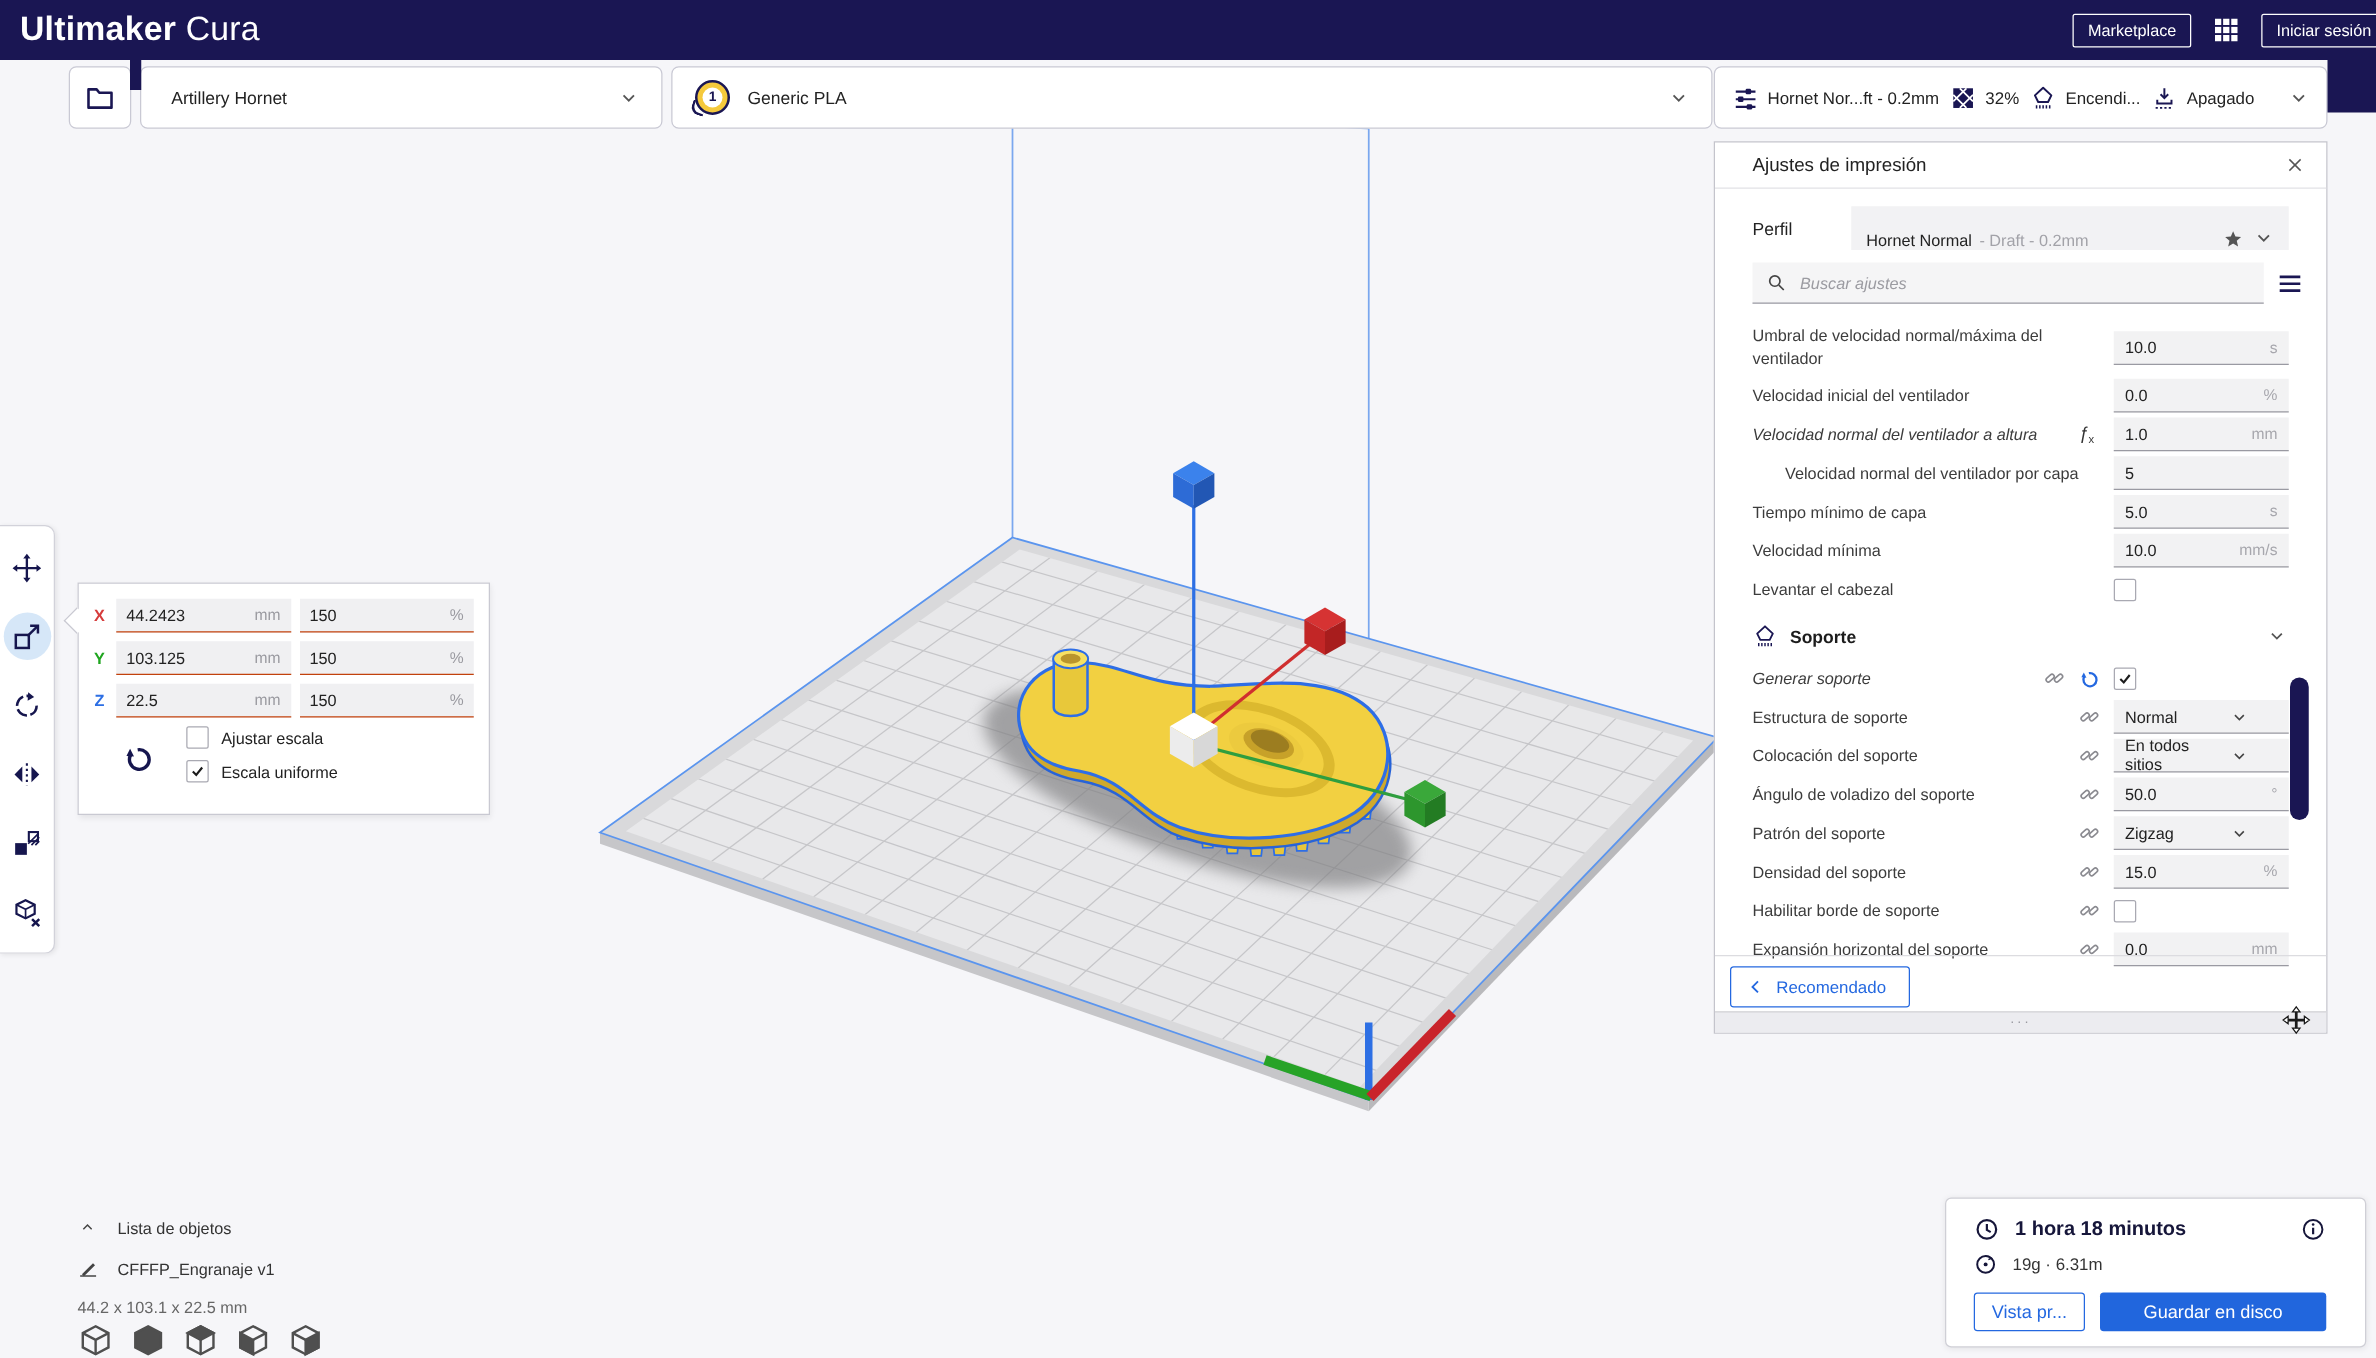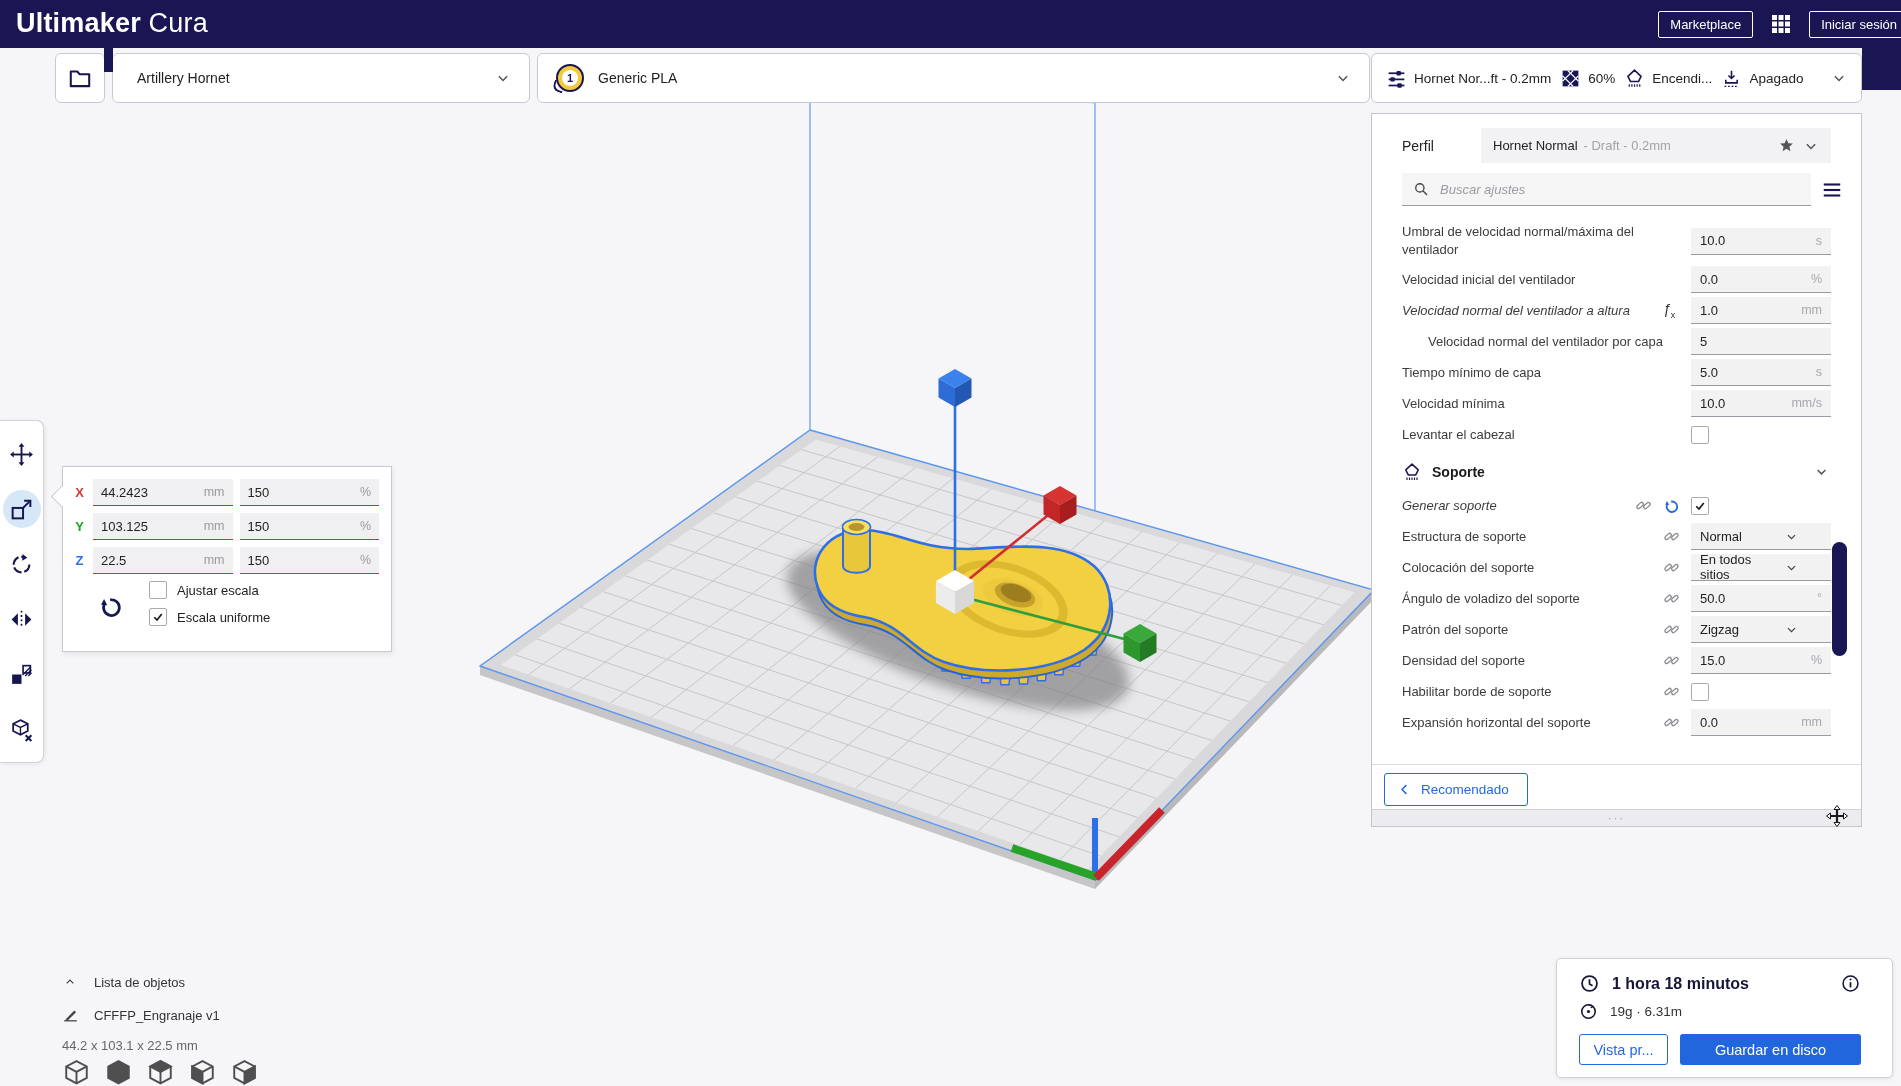--- a/index.html
+++ b/index.html
@@ -65,21 +65,21 @@
   .cb { width:18px; height:18px; border:1px solid #a9a9b2; border-radius:2px; background:#fff; display:inline-flex; align-items:center; justify-content:center; }
   .cb .icon { width:12px; height:12px; color:#1c1c1c; }
 
   
   .settings-panel { position:absolute; left:1371px; top:113px; width:491px; height:714px; background:#fff; border:1px solid #c4c4cc; z-index:3; }
   .sp-header { height:37px; display:flex; align-items:center; padding:0 16px 0 30px; border-bottom:1px solid #e2e2e6; }
   .sp-title { font-size:15px; color:#222; flex:1; }
   .sp-close { width:18px; height:18px; color:#555; }
   .sp-profile { display:flex; align-items:center; margin:14px 30px 10px 14px; }
   .sp-profile-label { width:95px; font-size:14px; color:#222; padding-left:16px; }
-  .profile-box { flex:1; height:35px; background:#f2f2f4; display:flex; align-items:center; padding:0 10px 0 12px; gap:6px; }
+  .profile-box { flex:1; height:35px; background:#f2f2f4; display:flex; align-items:flex-end; padding:0 10px 0 12px; gap:6px; }
   .profile-name { font-size:13px; color:#222; }
   .profile-detail { font-size:13px; color:#a2a2a8; flex:1; white-space:nowrap; }
   .star { width:17px; height:17px; color:#555; }
   .sp-search-row { display:flex; align-items:center; margin:0 18px 0 30px; gap:10px; }
   .search-box { flex:1; height:33px; background:#f5f5f6; border-bottom:1px solid #9a9aa2; display:flex; align-items:center; padding:0 10px; gap:10px; }
   .search-box .icon { width:18px; height:18px; color:#444; }
   .search-box input { border:none; background:transparent; outline:none; flex:1; font:inherit; font-size:13px; font-style:italic; color:#444; }
   .search-box input::placeholder { color:#9b9ba1; }
   .menu-ic { width:22px; height:22px; color:#1a1653; }
   .settings-list { padding:12px 30px 0 30px; position:relative; }
@@ -313,21 +313,21 @@
       </span>
       <span class="sum-label">Hornet Nor...ft - 0.2mm</span>
     </span>
     <span class="sum-item">
       <span class="icon ">
         <svg viewBox="0 0 24 24">
           <rect x="3" y="3" width="18" height="18" fill="currentColor"></rect>
           <path d="M3 15 L15 3 M9 21 L21 9 M9 3 L21 15 M3 9 L15 21" stroke="#fff" stroke-width="1.6" fill="none"></path>
         </svg>
       </span>
-      <span class="sum-label">60%</span>
+      <span class="sum-label">32%</span>
     </span>
     <span class="sum-item">
       <span class="icon ">
         <svg viewBox="0 0 24 24" fill="none" stroke="currentColor">
           <path d="M12 2.5 L19.5 9.5 L16.5 15.5 L7.5 15.5 L4.5 9.5 Z" stroke-width="1.8" stroke-linejoin="round"></path>
           <path d="M6 18.5v3M9 18.5v3M12 18.5v3M15 18.5v3M18 18.5v3" stroke-width="1.4"></path>
         </svg>
       </span>
       <span class="sum-label">Encendi...</span>
     </span>
@@ -464,20 +464,29 @@
               </svg>
             </span>
           </span>
         <span>Escala uniforme</span>
       </label>
     </div>
   </div>
 </div>
 
 <div class="settings-panel">
+  <div class="sp-header">
+    <span class="sp-title">Ajustes de impresión</span>
+    <span class="icon sp-close">
+        <svg viewBox="0 0 24 24" stroke="currentColor" stroke-width="1.6">
+          <line x1="6" y1="6" x2="18" y2="18"></line>
+          <line x1="18" y1="6" x2="6" y2="18"></line>
+        </svg>
+      </span>
+  </div>
   <div class="sp-profile">
     <span class="sp-profile-label">Perfil</span>
     <div class="profile-box">
       <span class="profile-name">Hornet Normal</span>
       <span class="profile-detail">- Draft - 0.2mm</span>
       <span class="icon star">
           <svg viewBox="0 0 24 24" fill="currentColor">
             <path d="M12 2.8l2.6 6 6.4.5-4.9 4.3 1.5 6.4-5.6-3.4-5.6 3.4 1.5-6.4L3 9.3l6.4-.5z"></path>
           </svg>
         </span>

